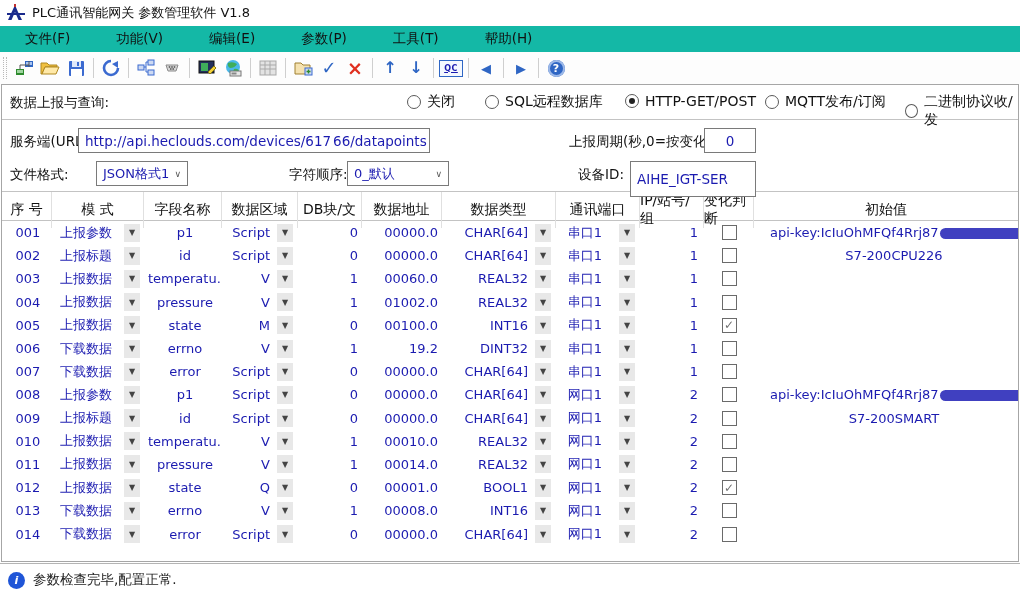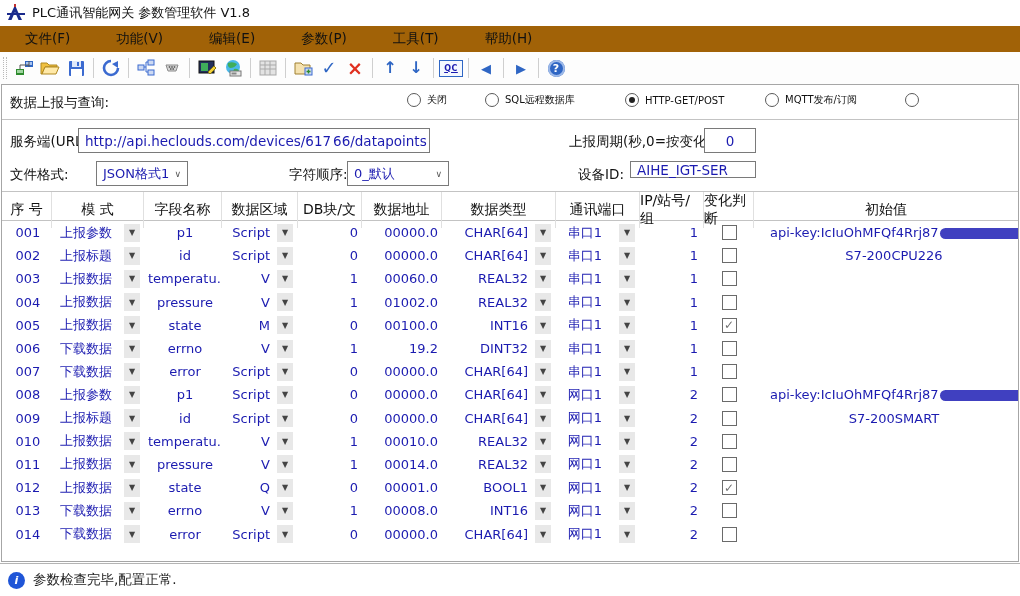--- a/index.html
+++ b/index.html
@@ -6,21 +6,21 @@
   html,body { width:1020px; height:596px; background:#fff; overflow:hidden;
     font-family:"DejaVu Sans","Liberation Sans",sans-serif; }
   .app { position:relative; width:1020px; height:596px; background:#fff; }
 
   
   .titlebar { height:26px; display:flex; align-items:center; padding-left:6px; background:#fff; }
   .titlebar .logo { width:20px; height:18px; margin-right:6px; }
   .titlebar .title { font-size:13px; color:#111; }
 
   
-  .menubar { height:26px; display:flex; align-items:center; padding-left:10px; background:#a16207; }
+  .menubar { height:26px; display:flex; align-items:center; padding-left:10px; background:#14b8a6; }
   .menu-item { font-size:13.5px; color:#111; padding:3px 15px; margin-right:16px; cursor:default; }
 
   
   .toolbar { height:32px; display:flex; align-items:center; padding-left:2px; background:#fdfdfd; }
   .grip { width:4px; height:22px; border-left:1px dotted #b9b9b9; border-right:1px dotted #b9b9b9; margin:0 4px 0 1px; }
   .tbtn { width:24px; height:24px; display:flex; align-items:center; justify-content:center; margin:0 1px; }
   .tsep { width:1px; height:20px; background:#cfcfcf; margin:0 4px; }
   .glyph { font-size:16px; font-weight:bold; line-height:1; }
   .blue { color:#2f66c4; } .red { color:#e03020; }
   .qcbox { width:24px; height:17px; border:1px solid #2f66c4; font-size:8px; font-weight:bold;
@@ -30,21 +30,21 @@
     font-size:11px; font-weight:bold; display:flex; align-items:center; justify-content:center;
     box-shadow:inset 0 0 0 2px #9db9e8; }
 
   
   .frame { position:absolute; left:1px; top:84px; width:1018px; height:478px;
     border:1px solid #a6a6a6; background:#fff; }
 
   
   .radio-row { position:relative; height:35px; border-bottom:1px solid #c3c3c3; }
   .radio-row .rlabel { position:absolute; left:8px; top:9px; font-size:13.5px; color:#111; }
-  .radio { position:absolute; top:8px; display:flex; align-items:center; font-size:10px; color:#111; cursor:default; }
+  .radio { position:absolute; top:8px; display:flex; align-items:center; font-size:14px; color:#111; cursor:default; }
   .rcirc { width:14px; height:14px; border:1px solid #5a5a5a; border-radius:50%; background:#fff;
     margin-right:6px; display:flex; align-items:center; justify-content:center; }
   .radio.selected .rcirc::after { content:""; width:6px; height:6px; border-radius:50%; background:#222; }
 
   
   .config { position:relative; height:72px; border-bottom:1px solid #c3c3c3; font-size:13.5px; }
   .clabel { position:absolute; color:#111; }
   .ibox { position:absolute; border:1px solid #7a7a7a; background:#fff; color:#1b1bb0;
     font-size:13.5px; display:flex; align-items:center; padding:0 6px;
     font-family:"DejaVu Sans","Liberation Sans",sans-serif; }
@@ -257,20 +257,21 @@
       <span class="radio selected" style="left:623px;">
         <span class="rcirc"></span>
         <span>HTTP-GET/POST</span>
       </span>
       <span class="radio" style="left:763px;">
         <span class="rcirc"></span>
         <span>MQTT发布/订阅</span>
       </span>
       <span class="radio" style="left:903px;">
         <span class="rcirc"></span>
+        <span>二进制协议收/发</span>
       </span>
     </div>
 
     <div class="config">
       <span class="clabel" style="left:8px; top:13px;">服务端(URL):</span>
       <div class="ibox" style="left:76px; top:8px; width:352px; height:25px;">
         <span>http://api.heclouds.com/devices/617</span>
           <span class="redact" style="width:34px;"></span>
           <span>66/datapoints</span>
       </div>
@@ -286,21 +287,21 @@
         <span class="chev">∨</span>
       </div>
 
       <span class="clabel" style="left:287px; top:46px;">字符顺序:</span>
       <div class="selbox" style="left:345px; top:41px; width:102px; height:25px;">
         <span>0_默认</span>
         <span class="chev">∨</span>
       </div>
 
       <span class="clabel" style="left:576px; top:46px;">设备ID:</span>
-      <div class="ibox" style="left:628px; top:41px; width:126px; height:17px;">
+      <div class="ibox" style="left:628px; top:41px; width:126px; height:36px;">
         <span>AIHE_IGT-SER</span>
       </div>
     </div>
 
     <div class="thead">
       <div class="h1">序 号</div>
       <div class="h2">模 式</div>
       <div class="h3">字段名称</div>
       <div class="h4">数据区域</div>
       <div class="h5">DB块/文</div>

